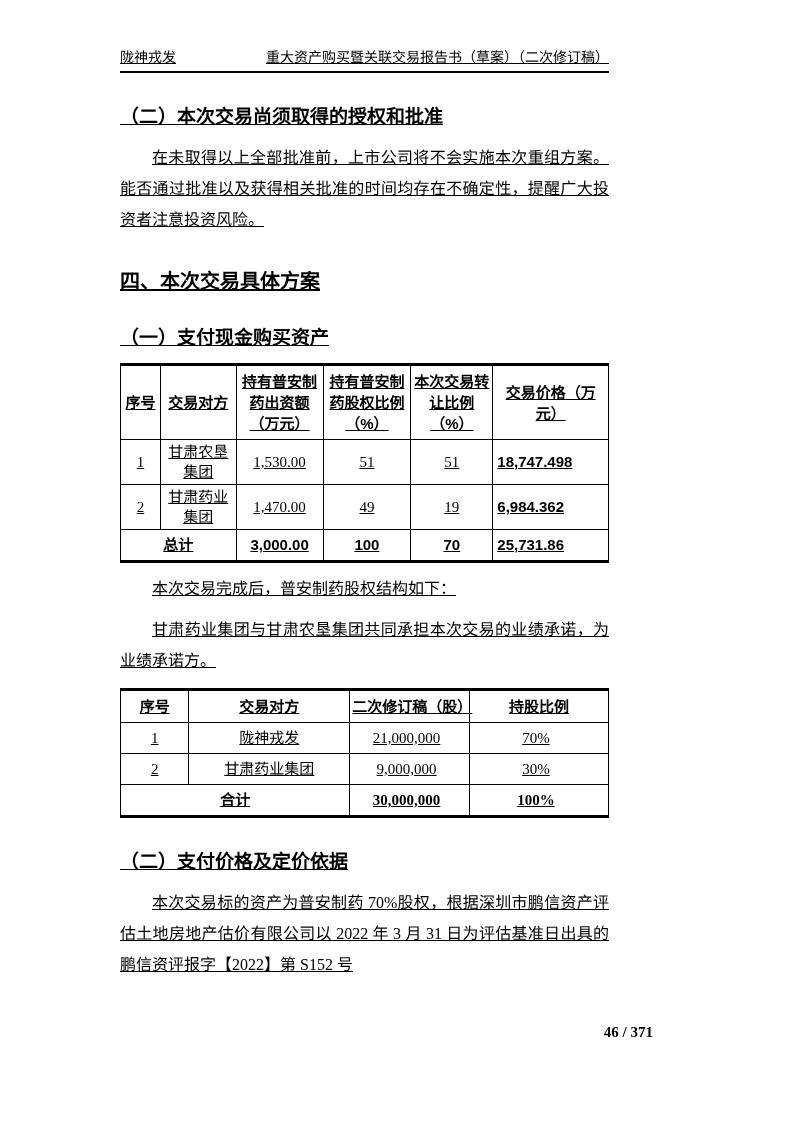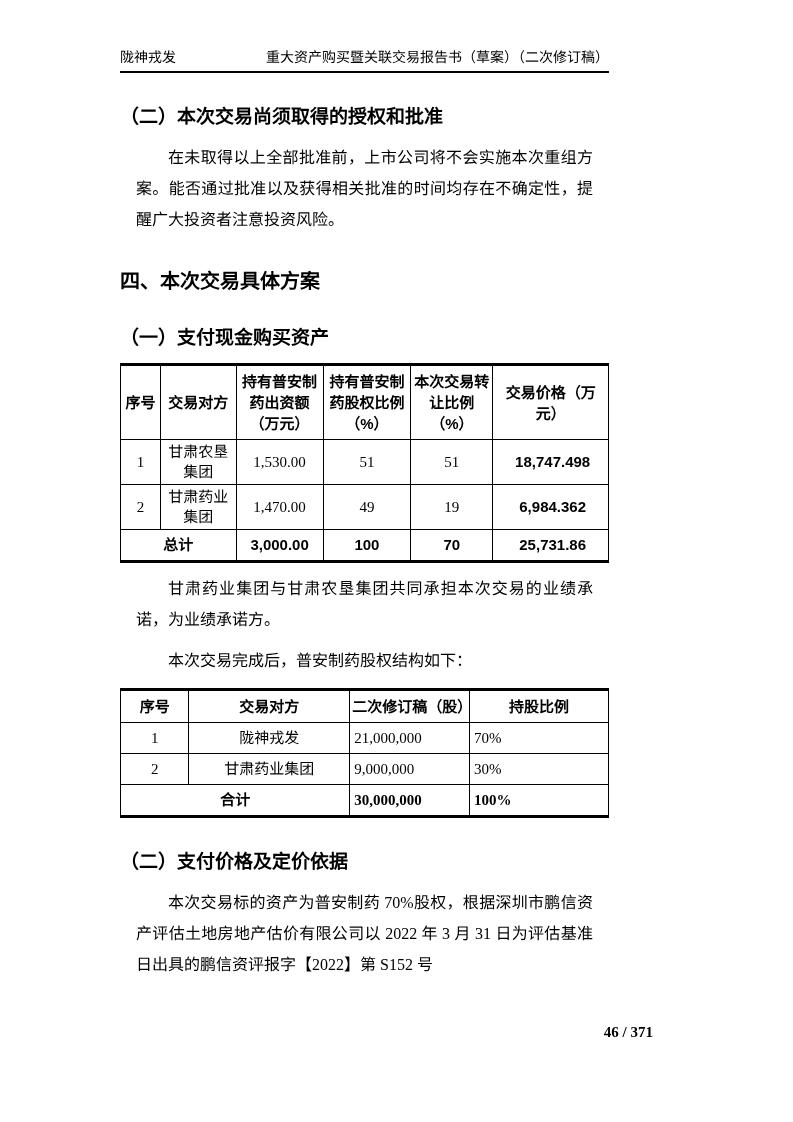--- a/index.html
+++ b/index.html
@@ -13,20 +13,21 @@
     position: relative;
     overflow: hidden;
     color: #000;
     font-family: "Liberation Serif", "DejaVu Serif", serif;
   }
   .page {
     box-sizing: border-box;
     width: 714px;
     height: 1122px;
     padding: 48px 105px 0 120px;
+    text-decoration: underline;
   }
   
   .doc-header {
     display: flex;
     justify-content: space-between;
     align-items: flex-end;
     font-size: 14px;
     line-height: 20px;
     border-bottom: 2px solid #000;
     padding-bottom: 3px;
@@ -44,21 +45,21 @@
     font-size: 19px;
     margin: 28px 0 14px 0;
   }
   .h-first { margin-top: 28px; }
   
   p.body {
     font-size: 16px;
     line-height: 31px;
     text-align: justify;
     text-indent: 2em;
-    margin: 10px 16px;
+    margin: 10px 0;
   }
   p.item { margin: 16px 0; }
   .emph {
     font-family: "Liberation Sans", "DejaVu Sans", sans-serif;
     font-weight: bold;
   }
   
   table.doc-table {
     width: 100%;
     border-collapse: collapse;
@@ -78,29 +79,29 @@
     font-family: "Liberation Sans", "DejaVu Sans", sans-serif;
     font-weight: bold;
     font-size: 15px;
     line-height: 21px;
     padding: 5px 2px;
   }
   table.doc-table td { height: 26px; line-height: 20px; }
   .t1 td.price {
     font-family: "Liberation Sans", "DejaVu Sans", sans-serif;
     font-weight: bold;
-    text-align: center;
+    text-align: left;
     padding-right: 0;
   }
   tr.total-row td {
     font-weight: bold;
     font-family: "Liberation Sans", "DejaVu Sans", sans-serif;
     margin-left: 44px;
   }
-  .t2 td.num { text-align: left; padding-right: 10px; }
+  .t2 td.num { text-align: center; padding-right: 10px; }
   .t2 tr.total-row td.num { font-family: "Liberation Serif", "DejaVu Serif", serif; }
   
   .page-footer {
     position: absolute;
     top: 1024px;
     right: 140px;
     font-weight: bold;
     font-size: 15px;
   }
 </style>
@@ -162,23 +163,23 @@
       <tr class="total-row">
         <td colspan="2">总计</td>
         <td>3,000.00</td>
         <td>100</td>
         <td>70</td>
         <td class="price">25,731.86</td>
       </tr>
     </tbody>
   </table>
 
+  <p class="body">本次交易完成后，普安制药股权结构如下：</p>
+
   <p class="body">甘肃药业集团与甘肃农垦集团共同承担本次交易的业绩承诺，为业绩承诺方。</p>
-
-  <p class="body">本次交易完成后，普安制药股权结构如下：</p>
 
   <table class="doc-table t2">
     <colgroup>
       <col style="width:14%">
         <col style="width:33%">
         <col style="width:24.5%">
         <col style="width:28.5%">
     </colgroup>
     <thead>
       <tr>

